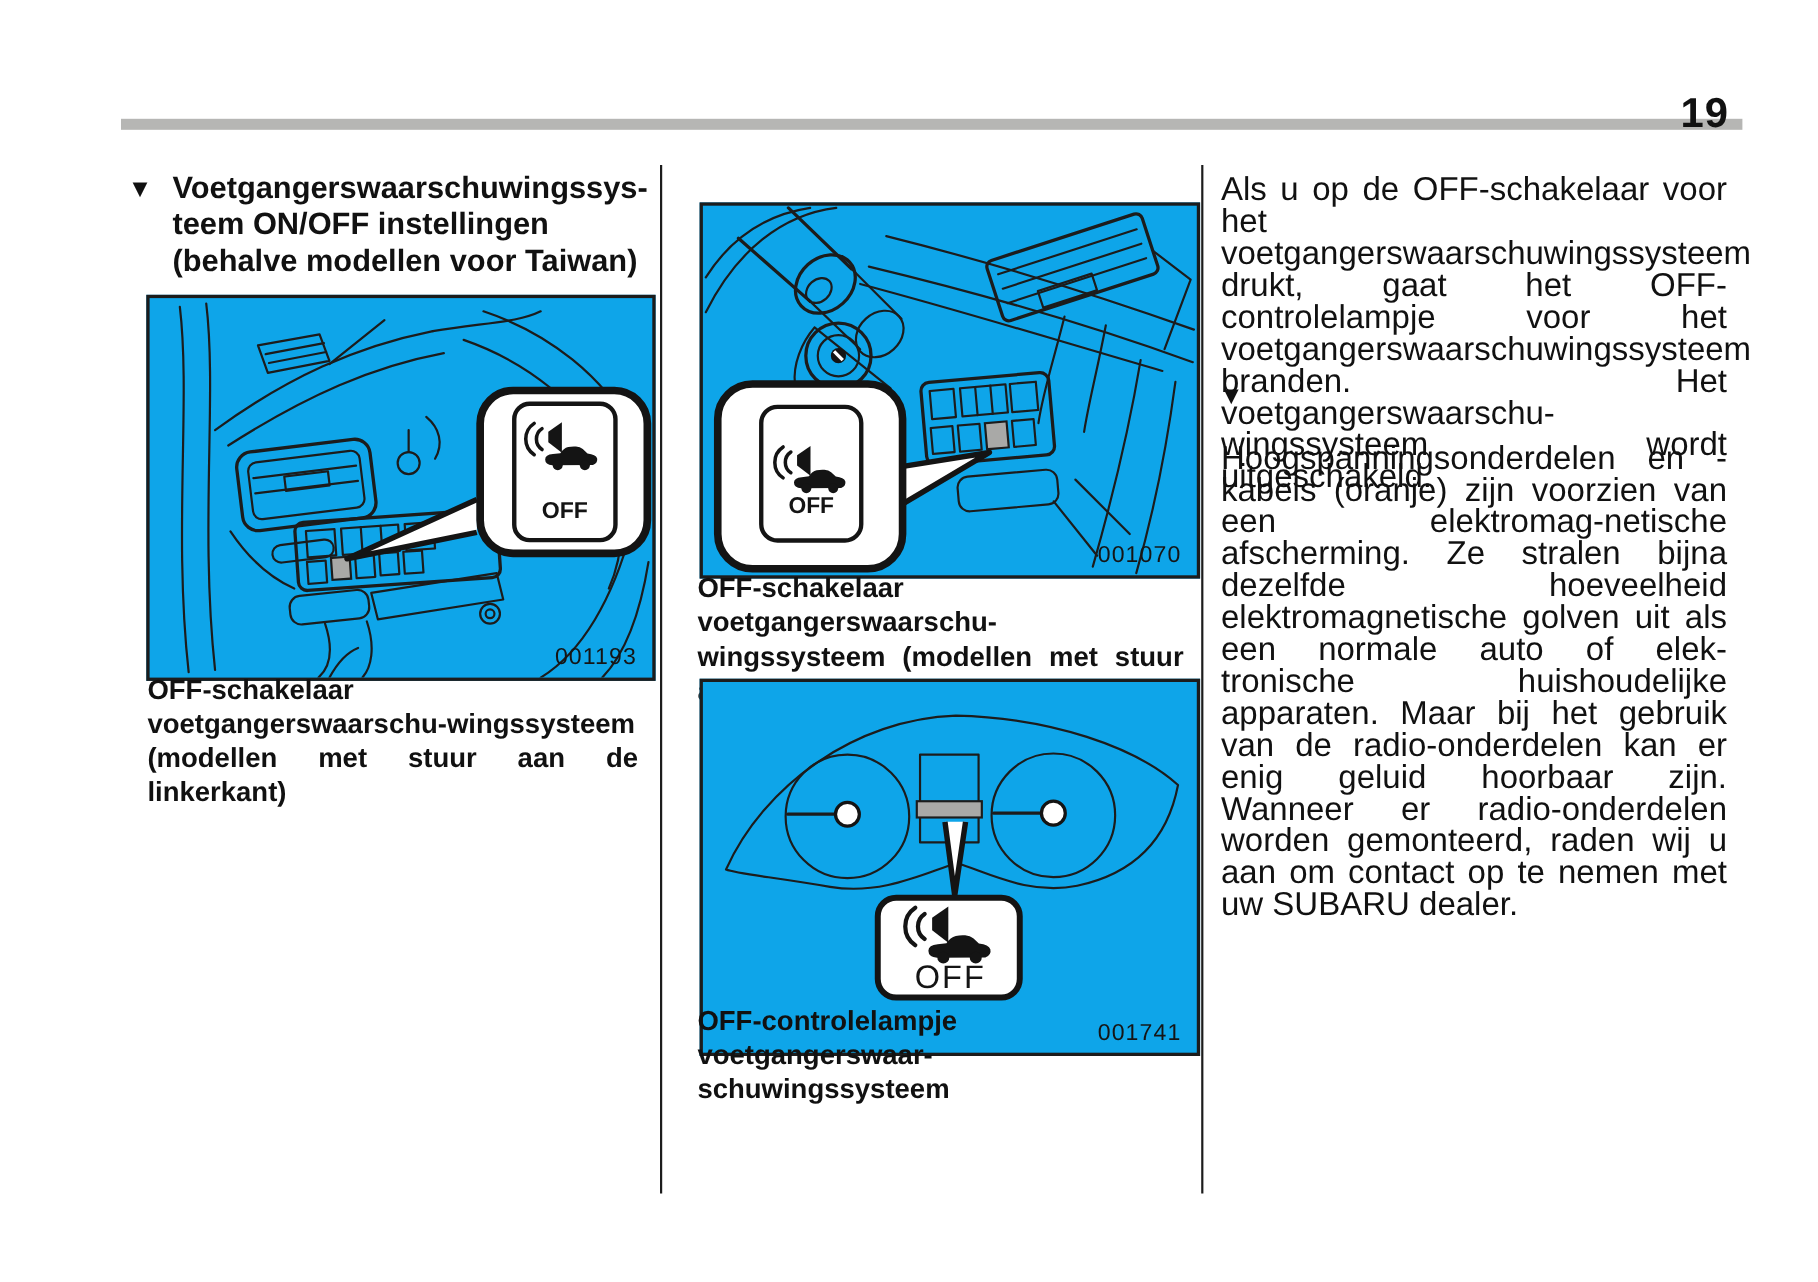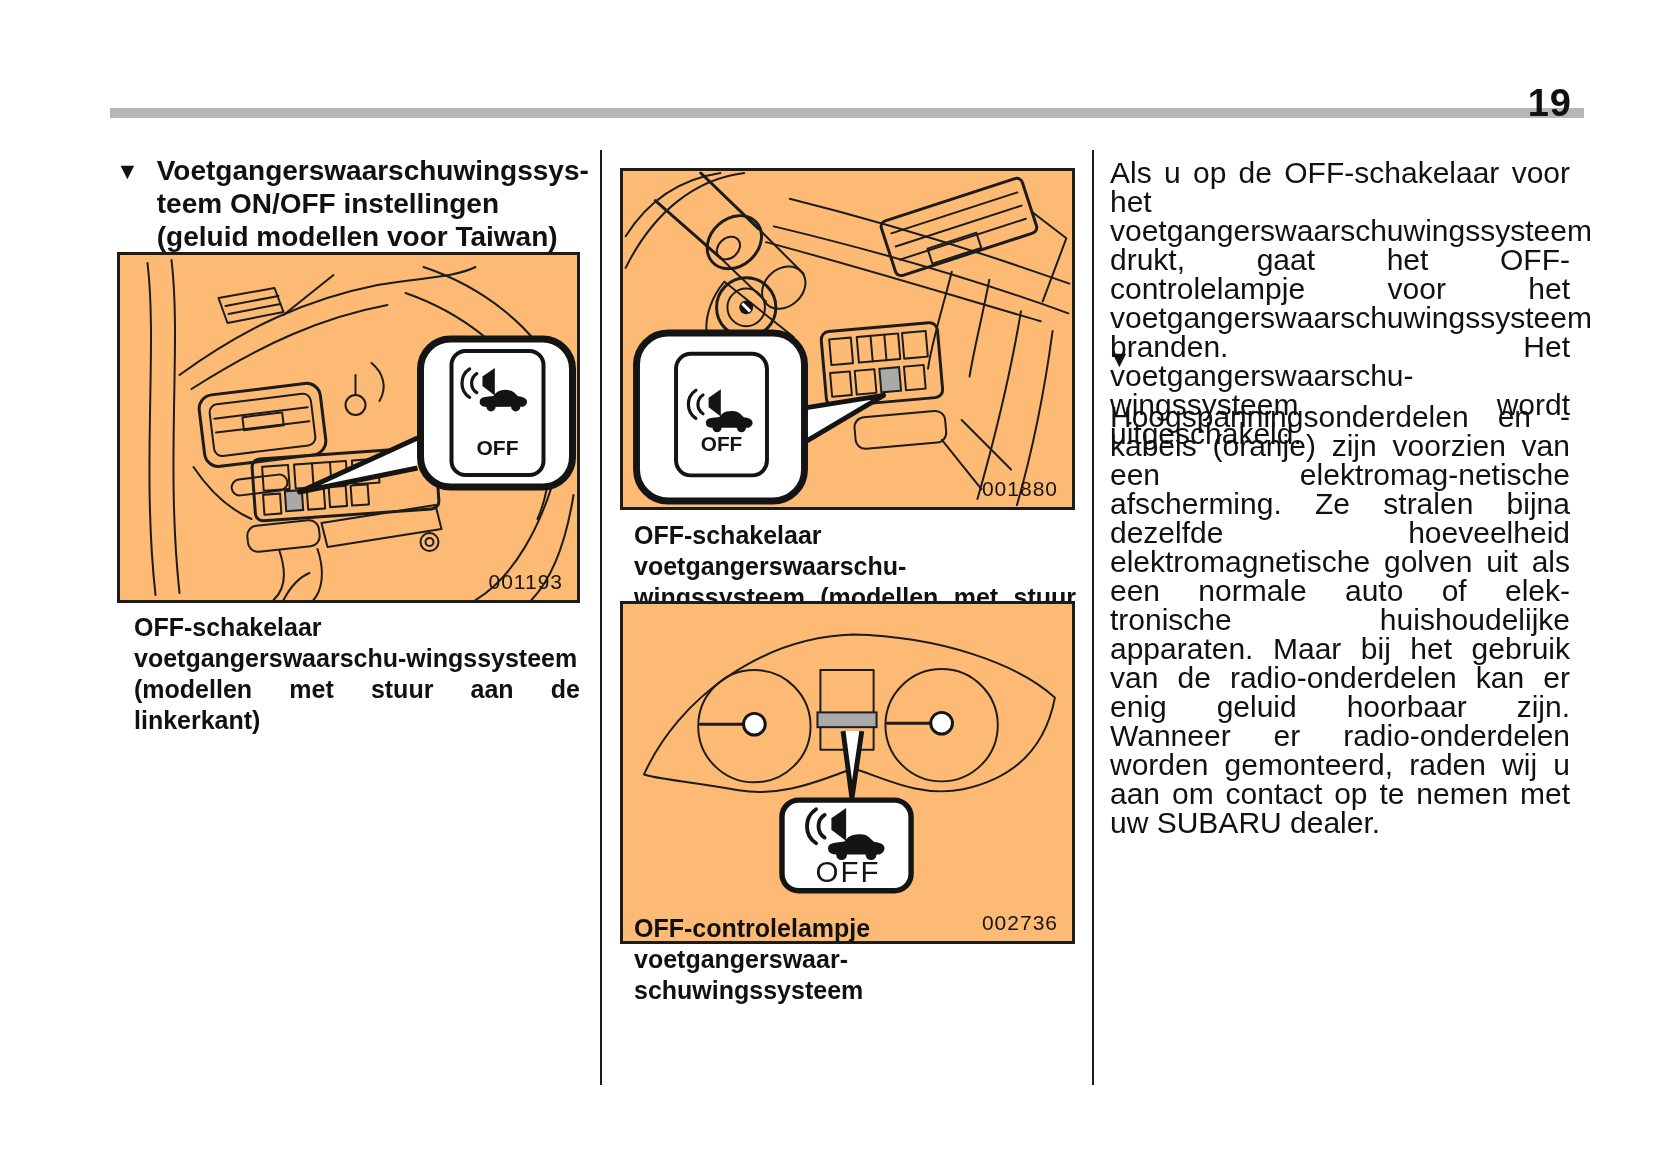--- a/index.html
+++ b/index.html
@@ -17,21 +17,21 @@
 
   
   .section-heading{position:absolute;display:flex;gap:18px;font-weight:bold;
                    font-size:28px;line-height:33px}
   .tri{font-size:23px;line-height:34px;flex:0 0 auto}
 
   .h-left{left:116px;top:154px;width:468px}
   .h-right{left:1108px;top:342px;width:465px}
 
   
-  .figbox{position:absolute;border:3px solid #1c1c1c;background:#fdba74;margin:0;box-sizing:border-box}
+  .figbox{position:absolute;border:3px solid #1c1c1c;background:#0ea5e9;margin:16px;box-sizing:border-box}
   .figbox svg{display:block;width:100%;height:100%}
   .fignum{position:absolute;right:14px;bottom:6px;font-size:21px;letter-spacing:1px;color:#151515}
 
   
   .caption{position:absolute;margin:0;font-weight:bold;font-size:25px;line-height:31px;
            text-align:justify}
 
   
   .bodytext{position:absolute;margin:0;font-size:30px;line-height:29px;text-align:justify}
   .p1{left:1110px;top:158px;width:460px}
@@ -59,21 +59,21 @@
 <div class="page">
 
   <div class="rule"></div>
   <div class="page-number">19</div>
 
   <div class="divider d1"></div>
   <div class="divider d2"></div>
 
   <div class="section-heading h-left">
     <span class="tri">▼</span>
-    <span>Voetgangerswaarschuwingssys-teem ON/OFF instellingen (geluid modellen voor Taiwan)</span>
+    <span>Voetgangerswaarschuwingssys-teem ON/OFF instellingen (behalve modellen voor Taiwan)</span>
   </div>
 
   <figure class="figbox" style="left:117px;top:252px;width:463px;height:351px">
     <svg viewBox="0 0 454 345">
 
       <path class="ln" d="M26,8 C36,92 20,214 34,340"></path>
       <path class="ln" d="M50,5 C60,88 44,208 58,338"></path>
       <path class="ln" d="M58,120 C124,72 186,44 256,30"></path>
       <path class="ln" d="M70,134 C142,88 202,62 266,50"></path>
       <path class="ln" d="M162,60 L212,20"></path>
@@ -182,21 +182,21 @@
       <g transform="translate(66,220) scale(0.95)">
         <path class="wave" d="M15,7 A12 12 0 0 0 15,27"></path>
         <path class="wave" d="M7.5,2 A18 18 0 0 0 7.5,32"></path>
         <path class="fillb" d="M34,1 L34,30 L21,20 L21,10 Z"></path>
         <path class="fillb" d="M25,42 q-7,-0.5 -7,-5.5 q0,-4.5 7.5,-5.2 l7,-0.8 q3,-4.6 7.5,-5.8 q3.5,-0.9 7.5,-0.6 q4,0.3 6.5,2.4 l4.5,4.2 q8,0.9 9.2,4.6 q1.1,4.4 -4,6.6 z"></path>
         <circle class="fillb" cx="30" cy="42" r="4.8"></circle>
         <circle class="fillb" cx="56" cy="42" r="4.8"></circle>
       </g>
       <text class="offsmall" x="99" y="283">OFF</text>
     </svg>
-    <span class="fignum">001880</span>
+    <span class="fignum">001070</span>
   </figure>
 
   <p class="caption" style="left:634px;top:520px;width:442px">OFF-schakelaar voetgangerswaarschu-wingssysteem (modellen met stuur aan de rechterkant)</p>
 
   <figure class="figbox" style="left:620px;top:601px;width:455px;height:343px">
     <svg viewBox="0 0 453 342">
 
       <path class="ln" d="M20,173 C55,95 140,34 232,31 C320,33 398,60 437,95 C428,142 400,176 344,188 C300,197 262,176 233,167 C204,176 164,197 116,189 C64,180 30,177 20,173 Z"></path>
 
       <circle class="ln" cx="132" cy="124" r="57"></circle>
@@ -215,21 +215,21 @@
       <g transform="translate(186,206) scale(1.15)">
         <path class="wave" d="M15,7 A12 12 0 0 0 15,27"></path>
         <path class="wave" d="M7.5,2 A18 18 0 0 0 7.5,32"></path>
         <path class="fillb" d="M34,1 L34,30 L21,20 L21,10 Z"></path>
         <path class="fillb" d="M25,42 q-7,-0.5 -7,-5.5 q0,-4.5 7.5,-5.2 l7,-0.8 q3,-4.6 7.5,-5.8 q3.5,-0.9 7.5,-0.6 q4,0.3 6.5,2.4 l4.5,4.2 q8,0.9 9.2,4.6 q1.1,4.4 -4,6.6 z"></path>
         <circle class="fillb" cx="30" cy="42" r="4.8"></circle>
         <circle class="fillb" cx="56" cy="42" r="4.8"></circle>
       </g>
       <text class="offbig" x="227" y="282">OFF</text>
     </svg>
-    <span class="fignum">002736</span>
+    <span class="fignum">001741</span>
   </figure>
 
   <p class="caption" style="left:634px;top:913px;width:442px">OFF-controlelampje voetgangerswaar-schuwingssysteem</p>
 
   <p class="bodytext p1">Als u op de OFF-schakelaar voor het voetgangerswaarschuwingssysteem drukt, gaat het OFF-controlelampje voor het voetgangerswaarschuwingssysteem branden. Het voetgangerswaarschu-wingssysteem wordt uitgeschakeld.</p>
 
   <div class="section-heading h-right">
     <span class="tri">▼</span>
   </div>
 

